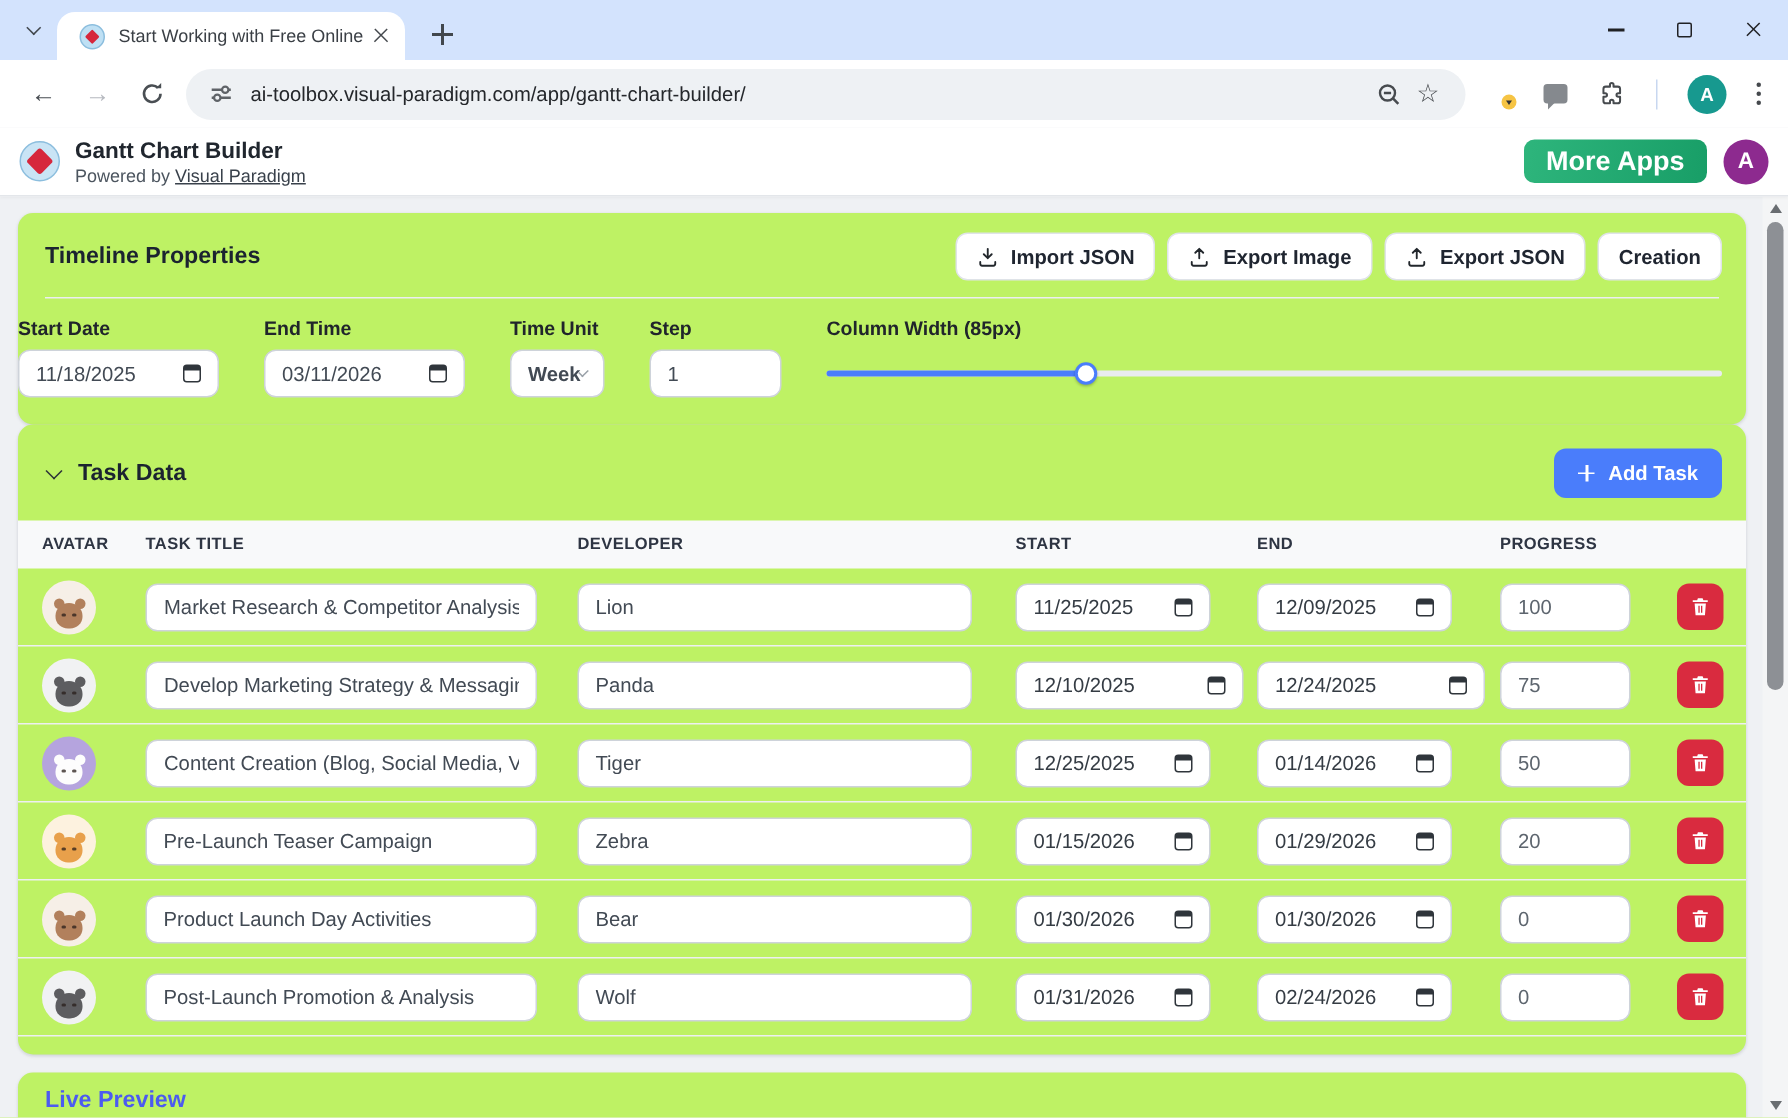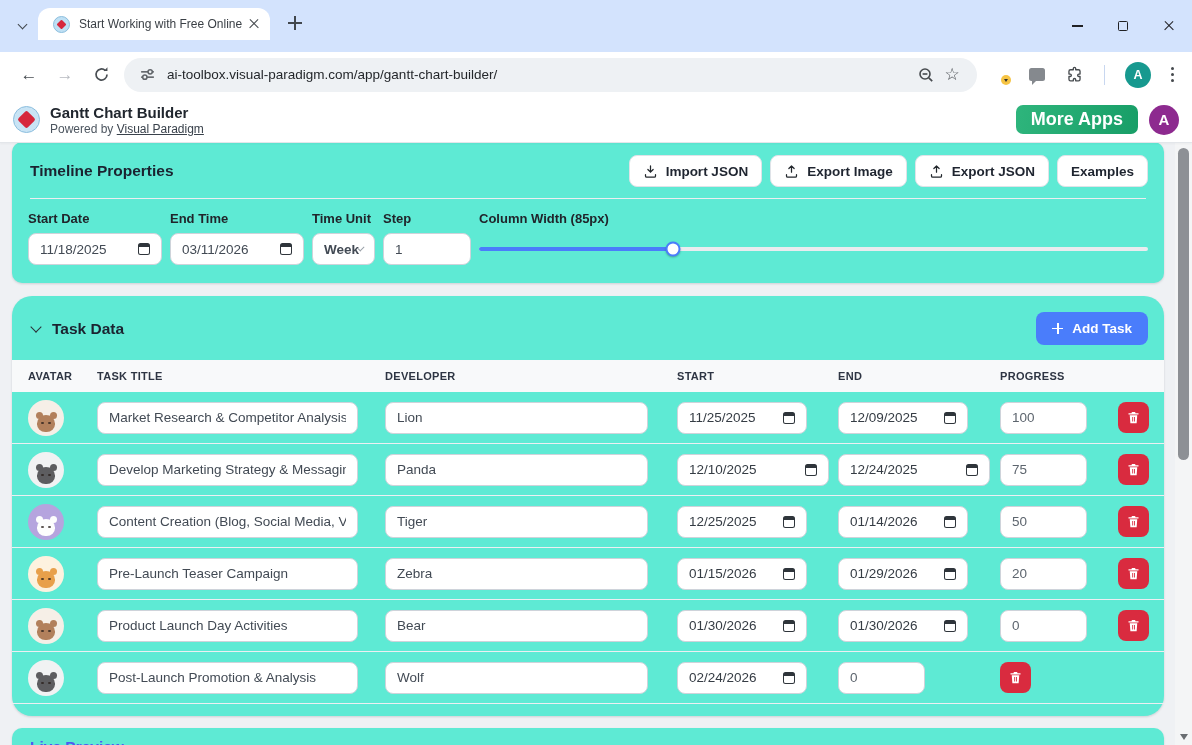--- a/index.html
+++ b/index.html
@@ -2,21 +2,21 @@
 <html style="--accent: #4a7dfb; --danger: #d92b3f; --green1: #2eb57c; --green2: #189e67; --purple: #8d2a8f; --teal: #17998f; --preview: #4c5bf0;"><head>
 <meta charset="utf-8">
 <style>
   * { box-sizing: border-box; margin: 0; padding: 0; }
   html,body { width:1192px; height:745px; overflow:hidden; }
   body { font-family:"Liberation Sans", sans-serif; position:relative; background:#eff1f4; }
   button { font-family:inherit; border:none; background:none; cursor:pointer; }
   input { font-family:inherit; outline:none; }
 
   
-  .titlebar { height:52px; background:#d3e3fd; position:relative; display:flex; align-items:center; }
+  .titlebar { height:40px; background:#d3e3fd; position:relative; display:flex; align-items:center; }
   .tab-search-btn { width:26px; height:26px; margin-left:9px; border-radius:9px; background:rgba(255,255,255,.0); display:flex; align-items:center; justify-content:center; }
   .chev { width:7px; height:7px; border-right:1.7px solid #41474d; border-bottom:1.7px solid #41474d; transform:rotate(45deg); margin-top:-3px; }
   .tab { position:absolute; left:38px; top:8px; width:232px; height:32px; background:#ffffff; border-radius:12px 12px 0 0; display:flex; align-items:center; padding:0 8px 0 15px; }
   .favicon { width:17px; height:17px; border-radius:50%; background:#bfe0f4; border:1px solid #8cbede; position:relative; flex:0 0 auto; }
   .favicon::after { content:""; position:absolute; left:4px; top:4px; width:7px; height:7px; background:#d6273c; transform:rotate(45deg); border-radius:1px; }
   .tab-title { font-size:12px; color:#3a3f45; white-space:nowrap; overflow:hidden; flex:1; margin-left:9px; }
   .x-icon { position:relative; width:16px; height:16px; flex:0 0 auto; }
   .x-icon::before,.x-icon::after { content:""; position:absolute; left:2px; top:7.3px; width:12px; height:1.4px; background:#45494e; }
   .x-icon::before { transform:rotate(45deg);} .x-icon::after { transform:rotate(-45deg);}
   .newtab-btn { position:absolute; left:280px; top:8px; width:30px; height:30px; display:flex; align-items:center; justify-content:center; }
@@ -57,43 +57,43 @@
   .logo::before { content:""; position:absolute; left:6px; top:6px; width:13px; height:13px; background:#d6273c; transform:rotate(45deg); border-radius:2px; }
   .app-titles { margin-left:10px; }
   .app-title { font-size:15px; font-weight:700; color:#20262e; line-height:1.2; }
   .powered { font-size:12px; color:#4c555f; }
   .powered a { color:#39414b; }
   .more-apps { margin-left:auto; height:29px; padding:0 15px; border-radius:7px; background:linear-gradient(100deg,var(--green1,#2eb57c),var(--green2,#189e67)); color:#fff; font-size:18px; font-weight:700; display:flex; align-items:center; }
   .user-avatar { width:30px; height:30px; margin-left:11px; border-radius:50%; background:var(--purple,#8d2a8f); color:#fff; font-size:15px; font-weight:700; display:flex; align-items:center; justify-content:center; }
 
   
   .page { position:absolute; top:131px; left:0; right:0; bottom:0; background:#eff1f4; padding:11px 0 0 12px; overflow:hidden; }
-  .card { width:1152px; background:#5eead4; border-radius:10px; box-shadow:0 1px 2px rgba(16,24,40,.07),0 1px 3px rgba(16,24,40,.08); }
+  .card { width:1152px; background:#bef264; border-radius:10px; box-shadow:0 1px 2px rgba(16,24,40,.07),0 1px 3px rgba(16,24,40,.08); }
 
   .tl-head { display:flex; align-items:center; justify-content:space-between; padding:13px 16px 11px 18px; }
   .section-title { font-size:15.5px; font-weight:700; color:#1b2330; }
   .btn-row { display:flex; gap:8px; }
   .btn { height:32px; display:inline-flex; align-items:center; gap:8px; padding:0 13px; background:#fff; border:1px solid #dfe3e8; border-radius:8px; font-size:13.5px; font-weight:600; color:#1f2530; }
   .tl-divider { height:1px; background:#eceef1; margin:0 18px; }
-  .tl-form { display:flex; gap:8px; padding:12px 16px 18px 16px; }
+  .tl-form { display:flex; gap:30px; padding:12px 16px 18px 0; }
   .f-label { display:block; font-size:13px; font-weight:700; color:#20252b; margin-bottom:7px; }
   .input { height:32px; border:1px solid #ced3da; border-radius:8px; background:#fff; font-size:13.5px; color:#424a54; display:flex; align-items:center; padding:0 11px; width:100%; }
   input.input { display:inline-block; }
   .w-date { width:134px; } .w-unit { width:63px;font-weight:bold; } .w-step { width:88px; }
   .f-grow { flex:1; }
   .date { justify-content:space-between; gap:6px; }
   .cal { width:12px; height:12px; border:1.5px solid #2f353b; border-top:4px solid #2f353b; border-radius:2.5px; flex:0 0 auto; }
   .sel { justify-content:space-between; }
   .sel-chev { width:6px; height:6px; border-right:1.5px solid #99a0a8; border-bottom:1.5px solid #99a0a8; transform:rotate(45deg); margin-top:-3px; }
   .slider-row { height:32px; display:flex; align-items:center; }
   .slider { position:relative; width:100%; height:4px; background:#e9ecef; border-radius:2px; }
   .slider-fill { position:absolute; left:0; top:0; height:100%; background:var(--accent,#4a7dfb); border-radius:2px; }
   .slider-thumb { position:absolute; top:50%; transform:translate(-50%,-50%); width:15px; height:15px; background:#fff; border:2px solid var(--accent,#4a7dfb); border-radius:50%; box-shadow:0 1px 2px rgba(0,0,0,.25); }
 
-  .task-card { margin-top:13px;border-radius:20px; }
+  .task-card { margin-top:0; }
   .td-head { display:flex; align-items:center; padding:16px 16px 15px 18px; }
   .td-chev { width:8px; height:8px; border-right:1.8px solid #2b3138; border-bottom:1.8px solid #2b3138; transform:rotate(45deg); margin:-3px 12px 0 2px; }
   .add-btn { margin-left:auto; height:33px; padding:0 16px; background:var(--accent,#4a7dfb); border-radius:8px; color:#fff; font-size:13.5px; font-weight:600; display:flex; align-items:center; gap:9px; }
   .plus-w { position:relative; width:11px; height:11px; }
   .plus-w::before,.plus-w::after { content:""; position:absolute; background:#fff; }
   .plus-w::before { left:0; top:4.8px; width:11px; height:1.5px; }
   .plus-w::after { left:4.8px; top:0; width:1.5px; height:11px; }
   .t-grid { display:grid; grid-template-columns:69px 288px 292px 161px 162px 118px 1fr; align-items:center; padding:0 16px; }
   .t-header { height:32px; background:#f8f9fa; font-size:11px; font-weight:700; color:#2e3543; letter-spacing:.3px; }
   .t-row { height:52px; border-bottom:1px solid #edeff2; }
@@ -226,21 +226,21 @@
             </svg>
           <span>Export Image</span>
         </button>
         <button class="btn">
           <svg width="15" height="15" viewBox="0 0 24 24">
               <path d="M12 13V3m0 0L7.8 7.2M12 3l4.2 4.2M4 17v2a2 2 0 0 0 2 2h12a2 2 0 0 0 2-2v-2" fill="none" stroke="#22272c" stroke-width="2" stroke-linecap="round" stroke-linejoin="round"></path>
             </svg>
           <span>Export JSON</span>
         </button>
         <button class="btn">
-            <span>Examples</span>
+            <span>Creation</span>
           </button>
       </div>
     </div>
     <div class="tl-divider"></div>
     <div class="tl-form">
       <div>
         <span class="f-label">Start Date</span>
         <div class="input date w-date">
           <span>11/18/2025</span>
             <span class="cal"></span>
@@ -465,20 +465,26 @@
             <div class="avatar av-wolf">
               <span class="head">
                 <i></i>
               </span>
             </div>
           </div>
     <div><input class="input ti" value="Post-Launch Promotion &amp; Analysis" style=""></div>
     <div><input class="input di" value="Wolf" style=""></div>
     <div>
             <div class="input date date-cell" style="width:130px">
+              <span>01/31/2026</span>
+              <span class="cal"></span>
+            </div>
+          </div>
+    <div>
+            <div class="input date date-cell" style="width:130px">
               <span>02/24/2026</span>
               <span class="cal"></span>
             </div>
           </div>
     <div><input class="input prog" value="0" style=""></div>
     <div>
             <button class="del-btn">
       <svg width="15" height="15" viewBox="0 0 24 24">
         <path d="M9.5 3h5l.8 2H20v2H4V5h4.7l.8-2z" fill="#fff"></path>
         <path d="M6 8.5h12l-1 12.5H7L6 8.5zm4 2.5v7.5h1.4V11H10zm2.8 0v7.5h1.4V11h-1.4z" fill="#fff"></path>

